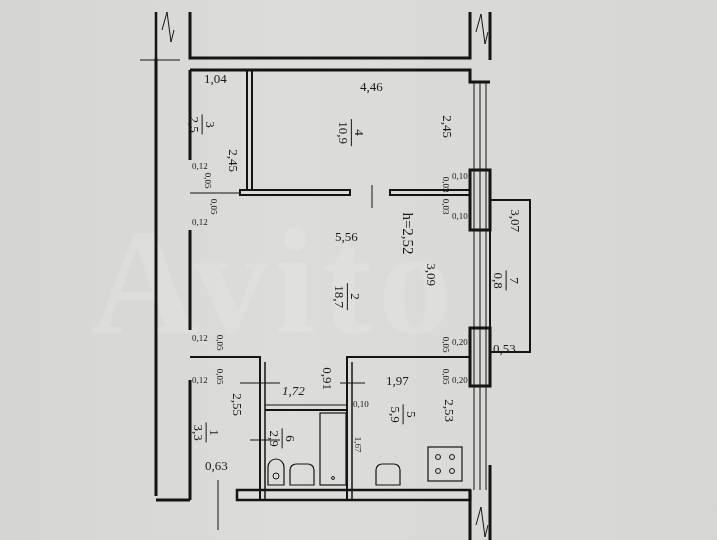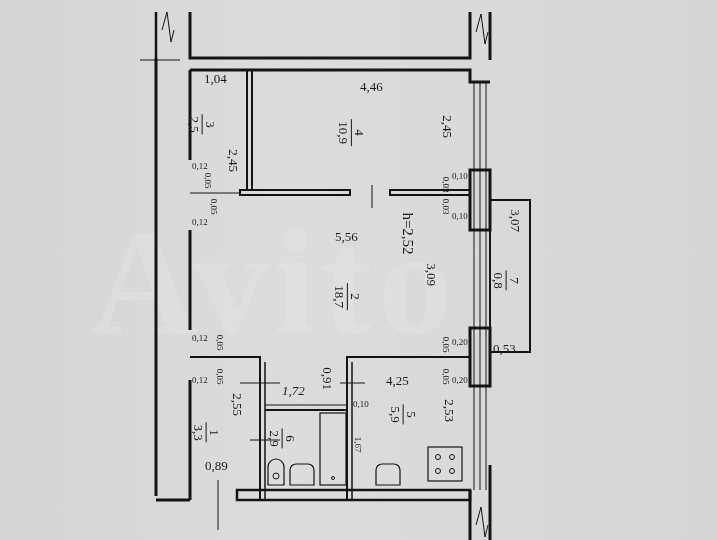--- a/index.html
+++ b/index.html
@@ -127,22 +127,22 @@
 <div class="lbl" style="left:360px;top:80px;">4,46</div>
 <div class="lbl rot" style="left:436px;top:120px;">2,45</div>
 <div class="lbl rot" style="left:222px;top:154px;">2,45</div>
 <div class="lbl" style="left:335px;top:230px;">5,56</div>
 <div class="lbl lg rot" style="left:386px;top:226px;">h=2,52</div>
 <div class="lbl rot" style="left:420px;top:268px;">3,09</div>
 <div class="lbl rot" style="left:504px;top:214px;">3,07</div>
 <div class="lbl" style="left:493px;top:342px;">0,53</div>
 <div class="lbl" style="left:282px;top:384px;font-style:italic;">1,72</div>
 <div class="lbl rot" style="left:226px;top:398px;">2,55</div>
-<div class="lbl" style="left:205px;top:459px;">0,89</div>
-<div class="lbl" style="left:386px;top:374px;">4,25</div>
+<div class="lbl" style="left:205px;top:459px;">0,63</div>
+<div class="lbl" style="left:386px;top:374px;">1,97</div>
 <div class="lbl rot" style="left:438px;top:404px;">2,53</div>
 <div class="lbl rot" style="left:316px;top:372px;">0,91</div>
 <div class="lbl sm rot" style="left:350px;top:440px;">1,67</div>
 <div class="lbl sm" style="left:353px;top:400px;">0,10</div>
 
 <div class="lbl sm" style="left:192px;top:162px;">0,12</div>
 <div class="lbl sm rot" style="left:200px;top:176px;">0,05</div>
 <div class="lbl sm rot" style="left:206px;top:202px;">0,05</div>
 <div class="lbl sm" style="left:192px;top:218px;">0,12</div>
 <div class="lbl sm" style="left:452px;top:172px;">0,10</div>

